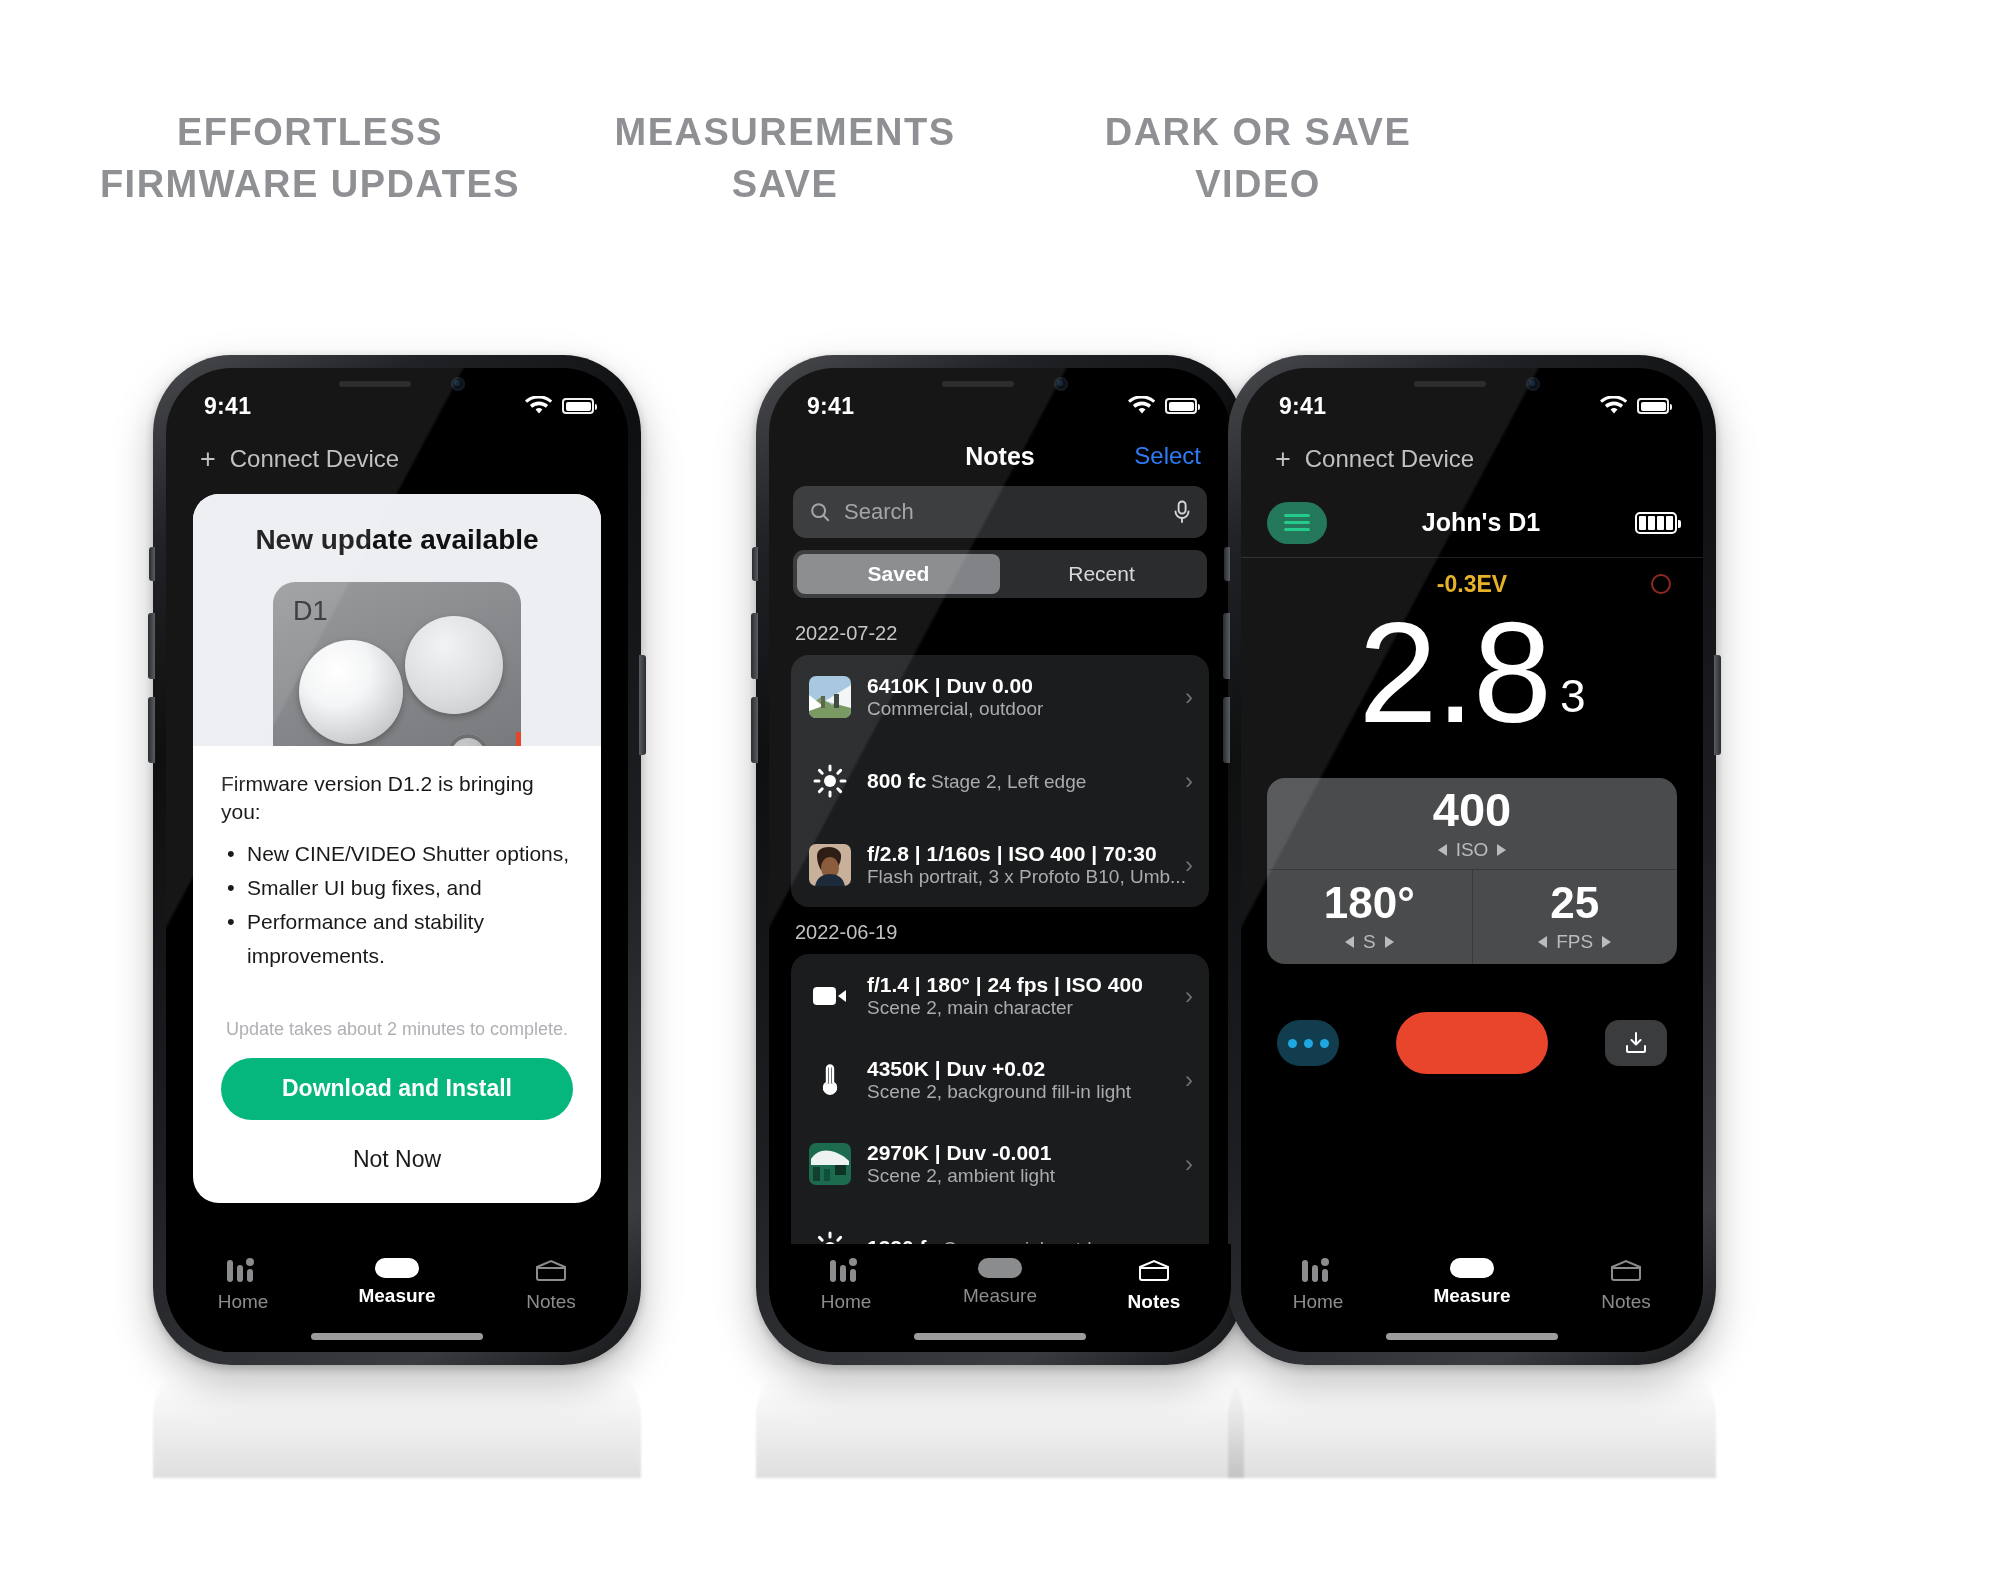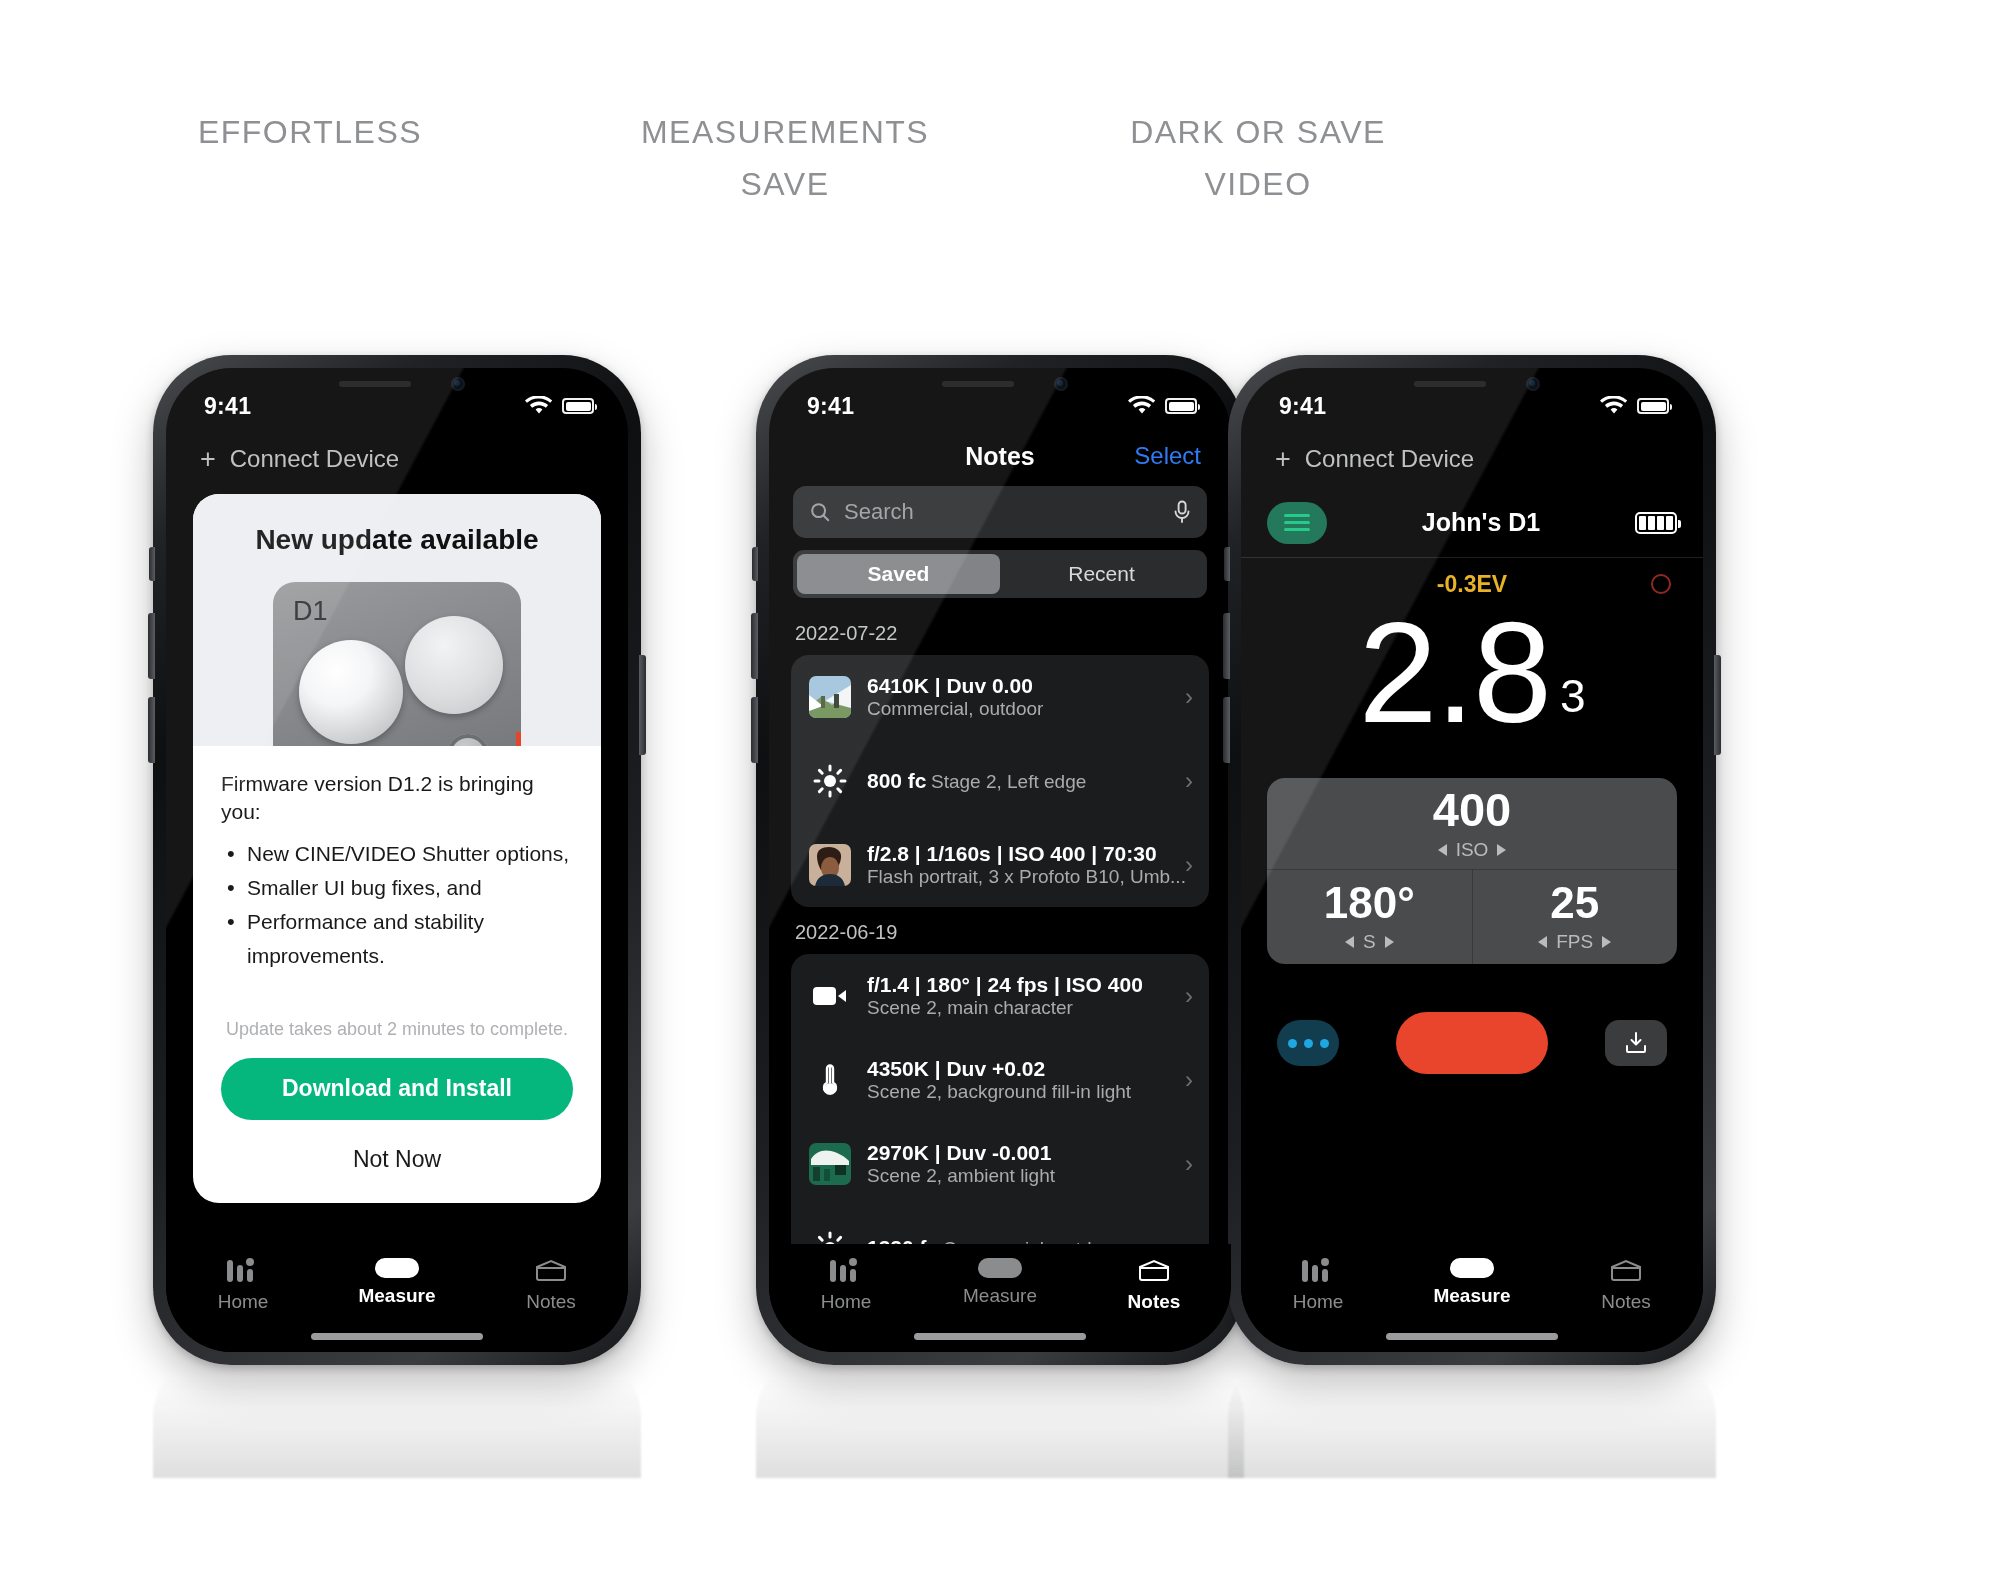--- a/index.html
+++ b/index.html
@@ -9,24 +9,24 @@
     font-family: "Liberation Sans", sans-serif;
     overflow: hidden;
   }
   .stage { position: relative; width: 2000px; height: 1569px; background:#fff; }
 
   
   .col-heading {
     position: absolute;
     text-align: center;
     color: #8e9093;
-    font-size: 32px;
+    font-size: 38px;
     letter-spacing: 1.5px;
     line-height: 52px;
-    font-weight: 400;
+    font-weight: 700;
   }
   .col-heading .ln { display:block; white-space: nowrap; }
 
   
   .phone {
     position: absolute;
     width: 488px;
     height: 1010px;
     border-radius: 78px;
     background: linear-gradient(145deg,#4a4c4f 0%, #202225 14%, #0e0f11 30%, #1c1e21 60%, #3a3c40 88%, #141517 100%);
@@ -229,20 +229,21 @@
     opacity:.5;
   }
 </style>
 </head>
 <body>
 
 <div class="stage">
 
   <div class="col-heading" style="left:60px; top:106px; width:500px;">
     <span class="ln">EFFORTLESS</span>
+    <span class="ln">FIRMWARE UPDATES</span>
   </div>
   <div class="col-heading" style="left:535px; top:106px; width:500px;">
     <span class="ln">MEASUREMENTS</span>
     <span class="ln">SAVE</span>
   </div>
   <div class="col-heading" style="left:1008px; top:106px; width:500px;">
     <span class="ln">DARK OR SAVE</span>
     <span class="ln">VIDEO</span>
   </div>
 

